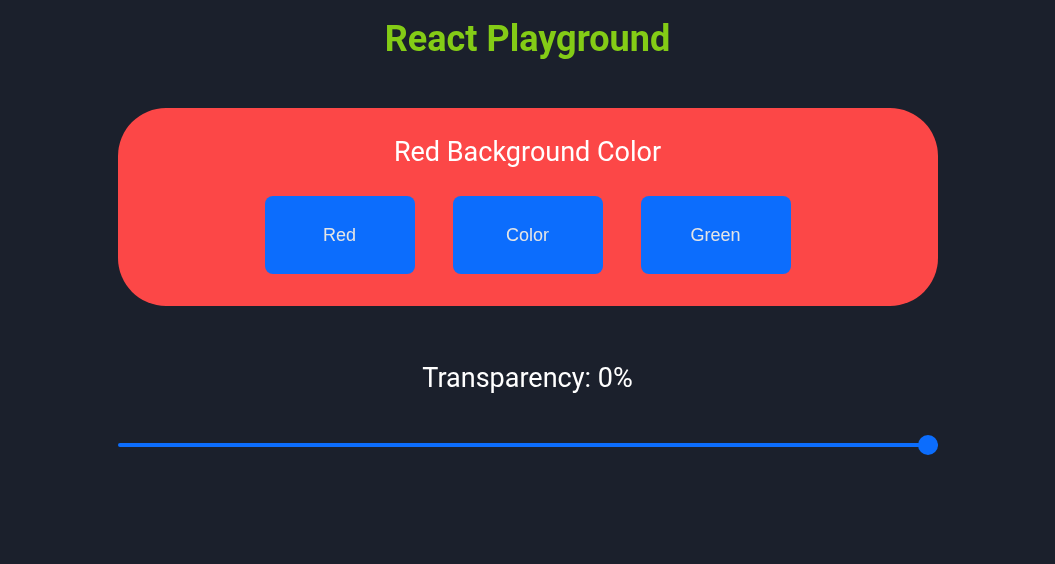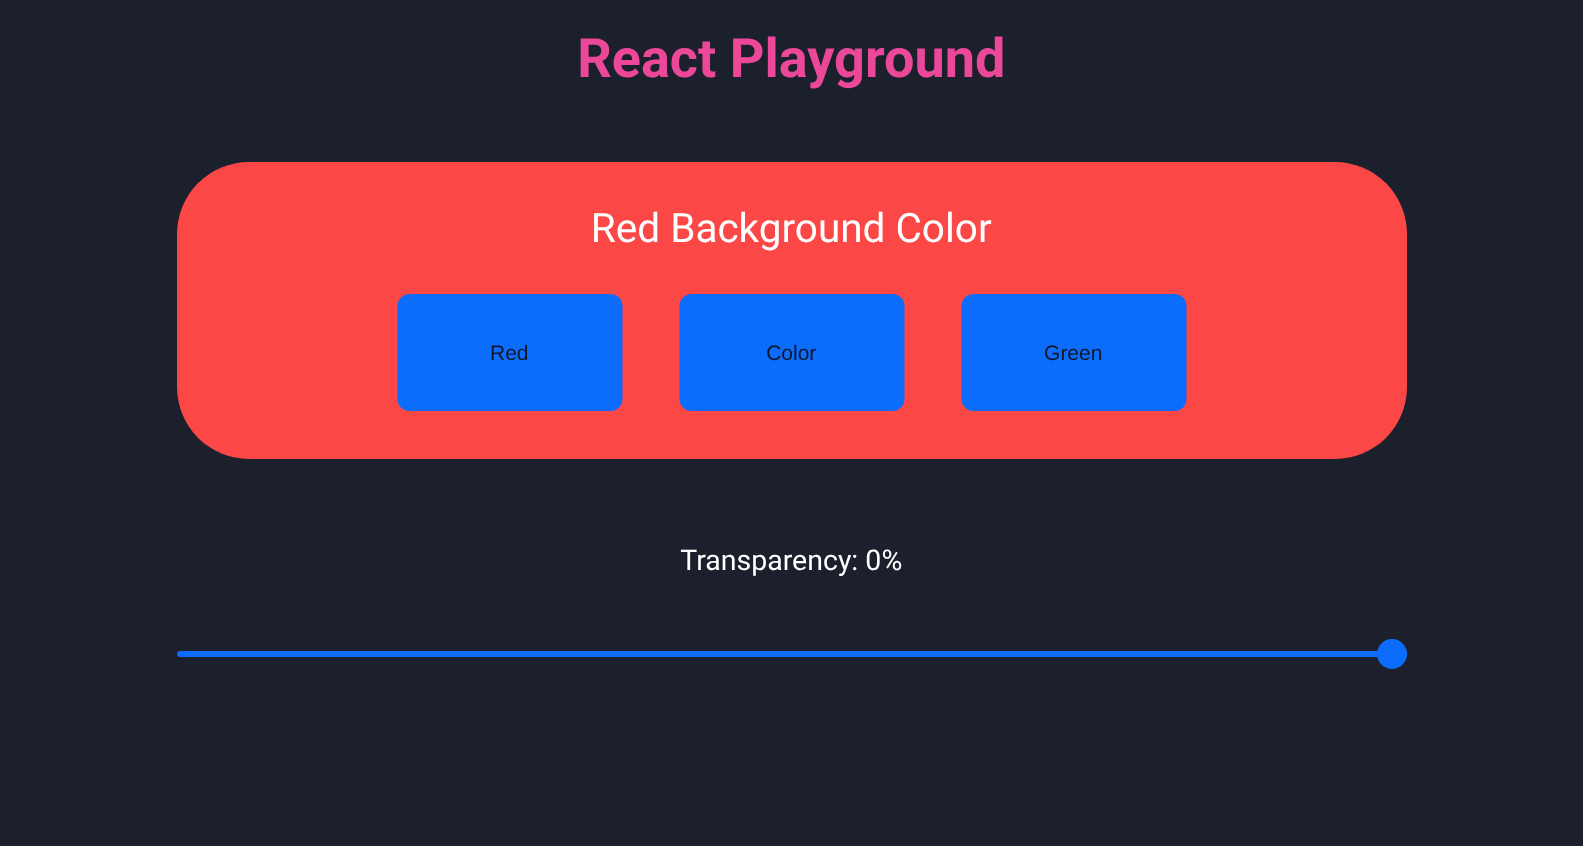--- a/index.html
+++ b/index.html
@@ -17,21 +17,21 @@
     }
     .container {
       max-width: 820px;
       margin: 0 auto;
       padding-top: 18px;
     }
     .page-title {
       text-align: center;
       font-size: 36px;
       font-weight: 700;
-      color: #ec4899;
+      color: #84cc16;
       margin-bottom: 48px;
     }
     .color-panel {
       background-color: #fc4747;
       border-radius: 48px;
       padding: 28px 40px 32px 40px;
       text-align: center;
     }
     .panel-heading {
       font-size: 27px;
@@ -39,38 +39,38 @@
       color: #ffffff;
       margin-bottom: 28px;
     }
     .button-row {
       display: flex;
       justify-content: center;
       gap: 38px;
     }
     .color-btn {
       background-color: #0c6dfd;
-      color: #0f172a;
+      color: #e5e5e5;
       border: none;
       border-radius: 8px;
       width: 150px;
       height: 78px;
-      font-size: 14px;
+      font-size: 18px;
       font-weight: 400;
       cursor: pointer;
       display: flex;
       align-items: center;
       justify-content: center;
     }
     .transparency-section {
       margin-top: 56px;
       text-align: center;
     }
     .transparency-label {
-      font-size: 19px;
+      font-size: 27px;
       font-weight: 400;
       color: #ffffff;
       margin-bottom: 38px;
     }
     .slider-wrap {
       width: 100%;
       position: relative;
     }
     input[type="range"].slider {
       -webkit-appearance: none;

